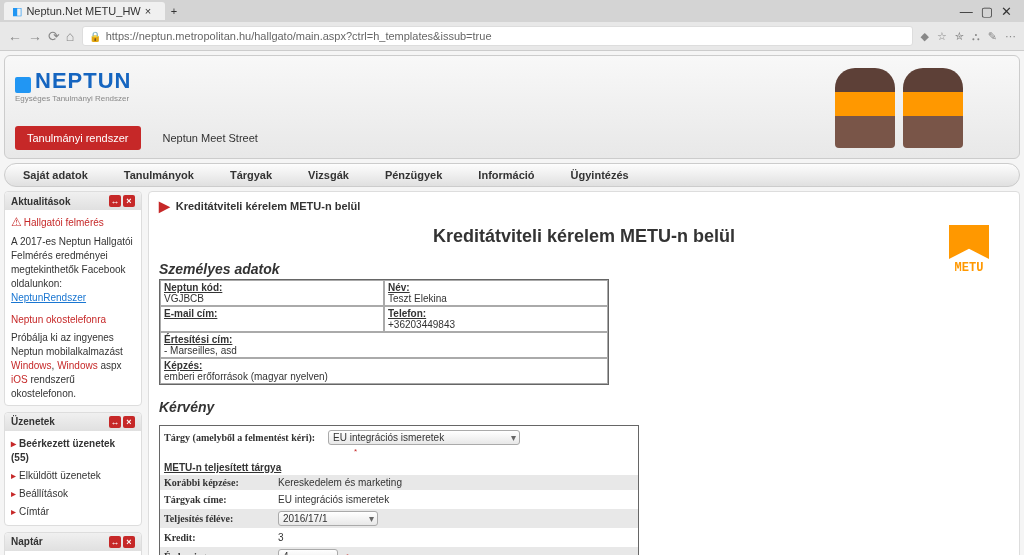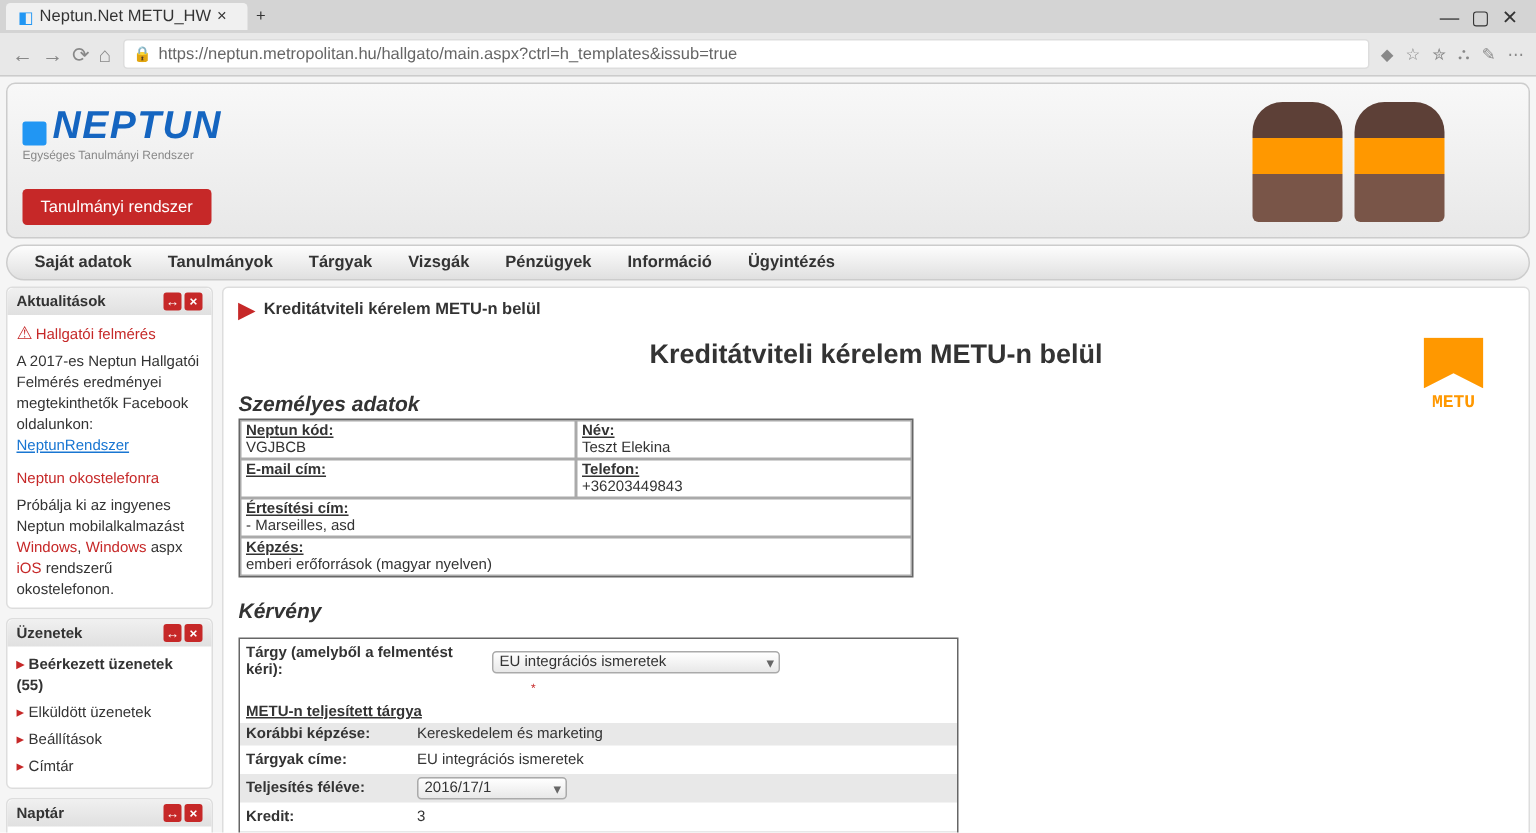--- a/index.html
+++ b/index.html
@@ -11,29 +11,29 @@
 .window-controls { margin-left: auto; display: flex; gap: 8px; padding-right: 8px; }
 .window-controls span { cursor: pointer; font-size: 13px; }
 .url-bar { display: flex; align-items: center; height: 28px; padding: 4px 8px; gap: 8px; }
 .nav-arrows { display: flex; gap: 6px; color: #888; }
 .nav-arrows span { cursor: pointer; font-size: 14px; }
 .url-input { flex: 1; background: #fff; padding: 3px 6px; border-radius: 3px; font-size: 11px; color: #666; display: flex; align-items: center; gap: 4px; border: 1px solid #ddd; }
 .url-icons { display: flex; gap: 8px; color: #888; }
 .url-icons span { cursor: pointer; }
 .page-header { background: linear-gradient(#f8f8f8, #e8e8e8); height: 104px; position: relative; border: 1px solid #ccc; border-radius: 6px; margin: 4px; overflow: hidden; }
 .logo-area { position: absolute; left: 10px; top: 12px; }
-.logo-text { font-size: 26px; font-weight: bold; color: #1565c0; font-style: italic; letter-spacing: 1px; }
+.logo-text { font-size: 22px; font-weight: bold; color: #1565c0; letter-spacing: 1px; }
 .logo-sub { font-size: 8px; color: #888; }
 .logo-box { display: inline-block; width: 16px; height: 16px; background: #2196f3; border-radius: 2px; margin-right: 4px; vertical-align: middle; }
 .header-nav { position: absolute; left: 10px; bottom: 8px; display: flex; gap: 10px; }
 .header-nav-item { padding: 6px 12px; font-size: 11px; cursor: pointer; }
 .header-nav-item.active { background: #c62828; color: #fff; border-radius: 3px; }
 .header-people { position: absolute; right: 20px; top: 4px; width: 200px; height: 96px; display: flex; align-items: center; justify-content: center; }
 .person { width: 60px; height: 80px; background: linear-gradient(#5d4037 30%, #ff9800 30% 60%, #795548 60%); border-radius: 20px 20px 4px 4px; margin: 0 4px; }
-.menu-bar { background: linear-gradient(#fdfdfd,#e0e0e0); border: 1px solid #ccc; border-radius: 14px; margin: 0 4px; height: 24px; display: flex; align-items: center; padding: 0 8px; gap: 4px; }
+.menu-bar { background: linear-gradient(#fdfdfd,#e0e0e0); border: 1px solid #ccc; border-radius: 14px; margin: 0 4px; height: 24px; display: flex; align-items: center; padding: 0 8px; gap: 16px; }
 .menu-item { padding: 4px 10px; font-size: 11px; font-weight: bold; cursor: pointer; }
 .main-wrap { display: flex; gap: 6px; padding: 4px; }
 .sidebar { width: 138px; display: flex; flex-direction: column; gap: 6px; }
 .sidebar-panel { background: #fff; border: 1px solid #ddd; border-radius: 4px; font-size: 10px; }
 .panel-header { background: linear-gradient(#f0f0f0,#e0e0e0); padding: 3px 6px; font-weight: bold; display: flex; align-items: center; justify-content: space-between; border-radius: 4px 4px 0 0; }
 .panel-icons { display: flex; gap: 2px; }
 .panel-x { background: #c62828; color: #fff; width: 12px; height: 12px; border-radius: 2px; font-size: 9px; text-align: center; line-height: 12px; cursor: pointer; }
 .panel-body { padding: 4px 6px; font-size: 10px; line-height: 1.4; }
 .warning-icon { color: #c62828; font-size: 12px; margin-right: 2px; }
 .link { color: #c62828; cursor: pointer; }
@@ -53,21 +53,21 @@
 .metu-logo { position: absolute; right: 20px; top: 33px; width: 60px; height: 60px; font-family: Liberation Mono, monospace; }
 .metu-logo .shape { width: 40px; height: 34px; background: #ff9800; margin: 0 auto; clip-path: polygon(0 0, 100% 0, 100% 100%, 50% 70%, 0 100%); }
 .metu-logo .txt { color: #ff9800; font-weight: bold; text-align: center; font-size: 12px; margin-top: 2px; }
 .section-title { font-weight: bold; font-size: 14px; font-style: italic; margin: 4px 0 2px 0; }
 .form-grid { border: 1px solid #666; display: grid; grid-template-columns: 1fr 1fr; font-size: 10px; }
 .form-cell { border: 1px solid #aaa; padding: 1px 3px; }
 .form-cell.full { grid-column: 1 / 3; }
 .form-sub { display: flex; flex-direction: column; }
 .req-box { border: 1px solid #666; margin-top: 10px; padding: 2px 4px 8px 4px; font-size: 10px; width: 480px; }
 .req-row { display: flex; align-items: center; padding: 2px 0; gap: 4px; }
-.req-row .lbl { font-weight: bold; width: 110px; }
+.req-row .lbl { font-weight: bold; width: 110px; font-family: Liberation Serif, serif; }
 .dropdown { background: linear-gradient(#fff,#e8e8e8); border: 1px solid #aaa; border-radius: 3px; padding: 1px 16px 1px 4px; font-size: 10px; position: relative; cursor: pointer; display: inline-block; }
 .dropdown::after { content: "▾"; position: absolute; right: 3px; color: #666; }
 .dropdown.w260 { width: 192px; }
 .dropdown.w100 { width: 100px; }
 .dropdown.w60 { width: 60px; }
 .highlight-row { background: #e8e8e8; margin: 2px -4px; padding: 2px 4px; }
 .lock-icon::before { content: "🔒"; font-size: 10px; }
 .red-star { color: #c62828; font-size: 8px; margin-left: 4px; }
 .indent { padding-left: 20px; }
 </style>
@@ -110,20 +110,21 @@
   </div>
 </div>
 
 <div class="page-header">
   <div class="logo-area">
     <div><span class="logo-box"></span><span class="logo-text">NEPTUN</span></div>
     <div class="logo-sub">Egységes Tanulmányi Rendszer</div>
   </div>
   <div class="header-nav">
     <div class="header-nav-item active">Tanulmányi rendszer</div>
+    <div class="header-nav-item">Neptun Meet Street</div>
   </div>
   <div class="header-people">
     <div class="person"></div>
       <div class="person"></div>
   </div>
 </div>
 
 <div class="menu-bar">
   <div class="menu-item">Saját adatok</div>
   <div class="menu-item">Tanulmányok</div>

